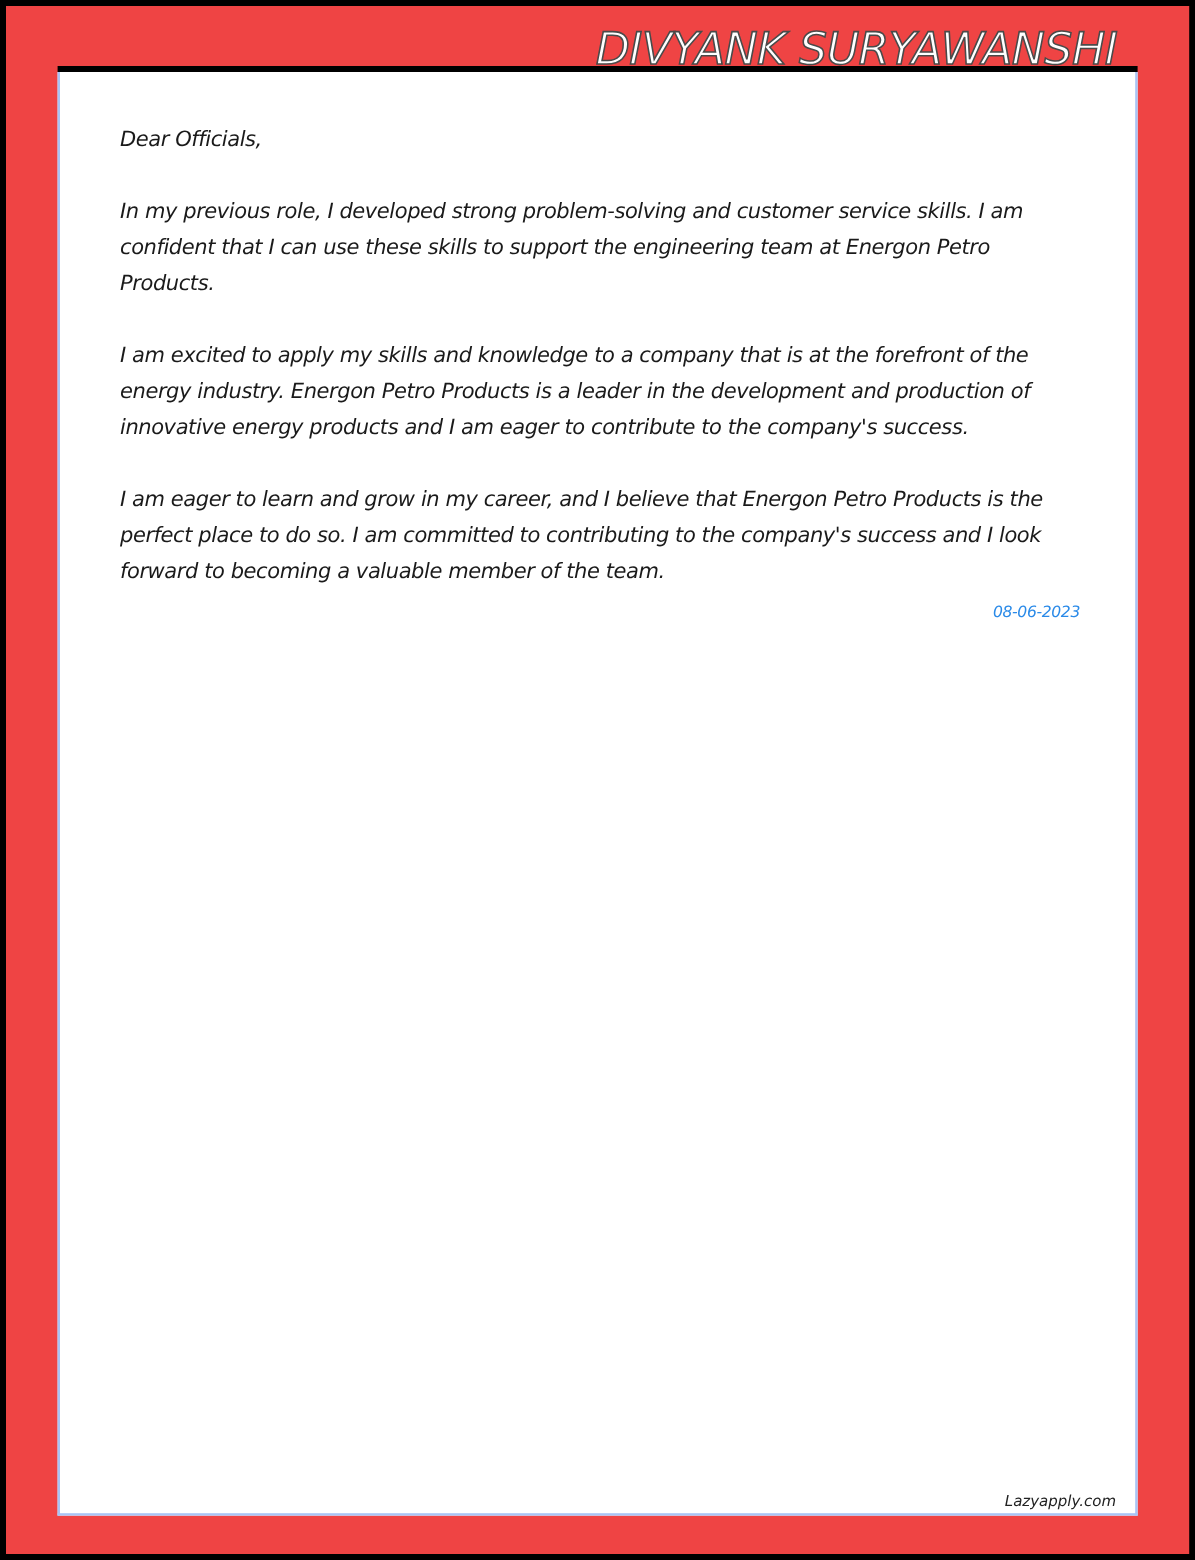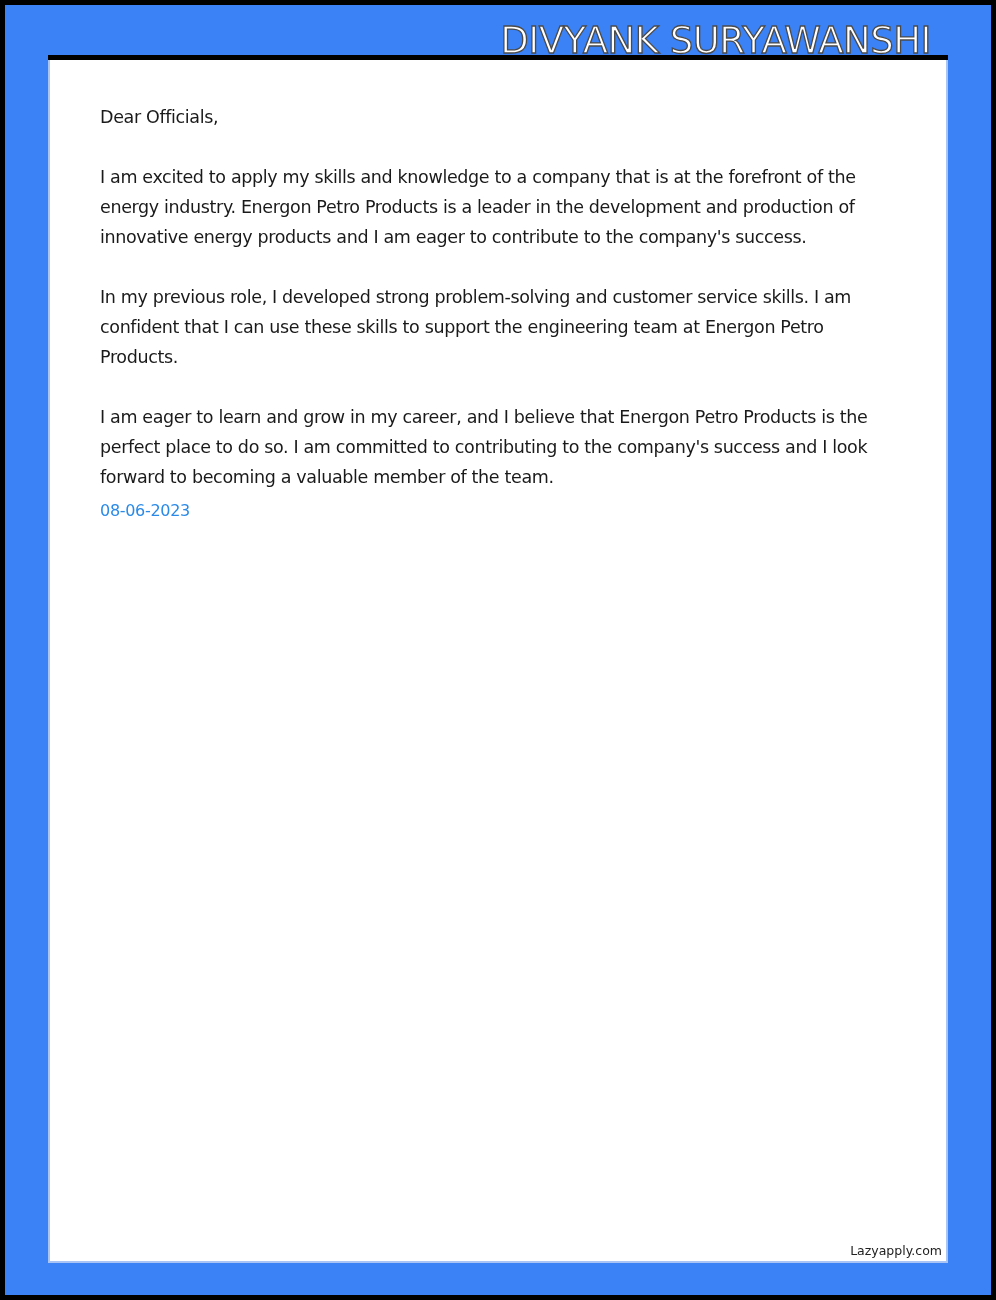--- a/index.html
+++ b/index.html
@@ -6,21 +6,22 @@
   body {
     width: 996px; height: 1300px;
     background: #000;
     font-family: "DejaVu Sans", sans-serif;
     overflow: hidden;
   }
   .frame {
     position: absolute;
     left: 5px; top: 5px;
     width: 986px; height: 1290px;
-    background: #3b82f6;
+    background: #ef4444;
+    font-style: italic;
   }
   .name {
     position: absolute;
     right: 60px; top: 14px;
     font-family: "DejaVu Sans", sans-serif;
     font-size: 37px;
     letter-spacing: -0.5px;
     color: #ffffff;
     -webkit-text-stroke: 1.3px #4a4a4a;
     line-height: 44px;
@@ -48,42 +49,43 @@
     font-size: 17.5px;
     line-height: 30px;
     color: #1a1a1a;
     letter-spacing: -0.35px;
   }
   .content p { margin: 0 0 30px 0; }
   .content p.greeting { margin-bottom: 30px; }
   .content p.last { margin-bottom: 4px; }
   .date {
     color: #2a8ae8;
-    font-size: 16px;
+    font-size: 13px;
     line-height: 30px;
     letter-spacing: -0.3px;
+    text-align: right;
   }
   .footer {
     position: absolute;
-    right: 4px; bottom: 2px;
+    right: 16px; bottom: 2px;
     font-size: 12.5px;
     color: #222;
     line-height: 16px;
     text-align: center;
   }
 </style>
 </head>
 <body>
 
 <div class="frame">
   <div class="name">DIVYANK SURYAWANSHI</div>
   <div class="topbar"></div>
   <div class="paper">
     <div class="content">
       <p class="greeting">Dear Officials,</p>
+      <p>In my previous role, I developed strong problem-solving and customer service skills. I am confident that I can use these skills to support the engineering team at Energon Petro Products.</p>
       <p>I am excited to apply my skills and knowledge to a company that is at the forefront of the energy industry. Energon Petro Products is a leader in the development and production of innovative energy products and I am eager to contribute to the company's success.</p>
-      <p>In my previous role, I developed strong problem-solving and customer service skills. I am confident that I can use these skills to support the engineering team at Energon Petro Products.</p>
       <p class="last">I am eager to learn and grow in my career, and I believe that Energon Petro Products is the perfect place to do so. I am committed to contributing to the company's success and I look forward to becoming a valuable member of the team.</p>
       <div class="date">08-06-2023</div>
     </div>
     <div class="footer">Lazyapply.com</div>
   </div>
 </div>
 
 </body></html>

